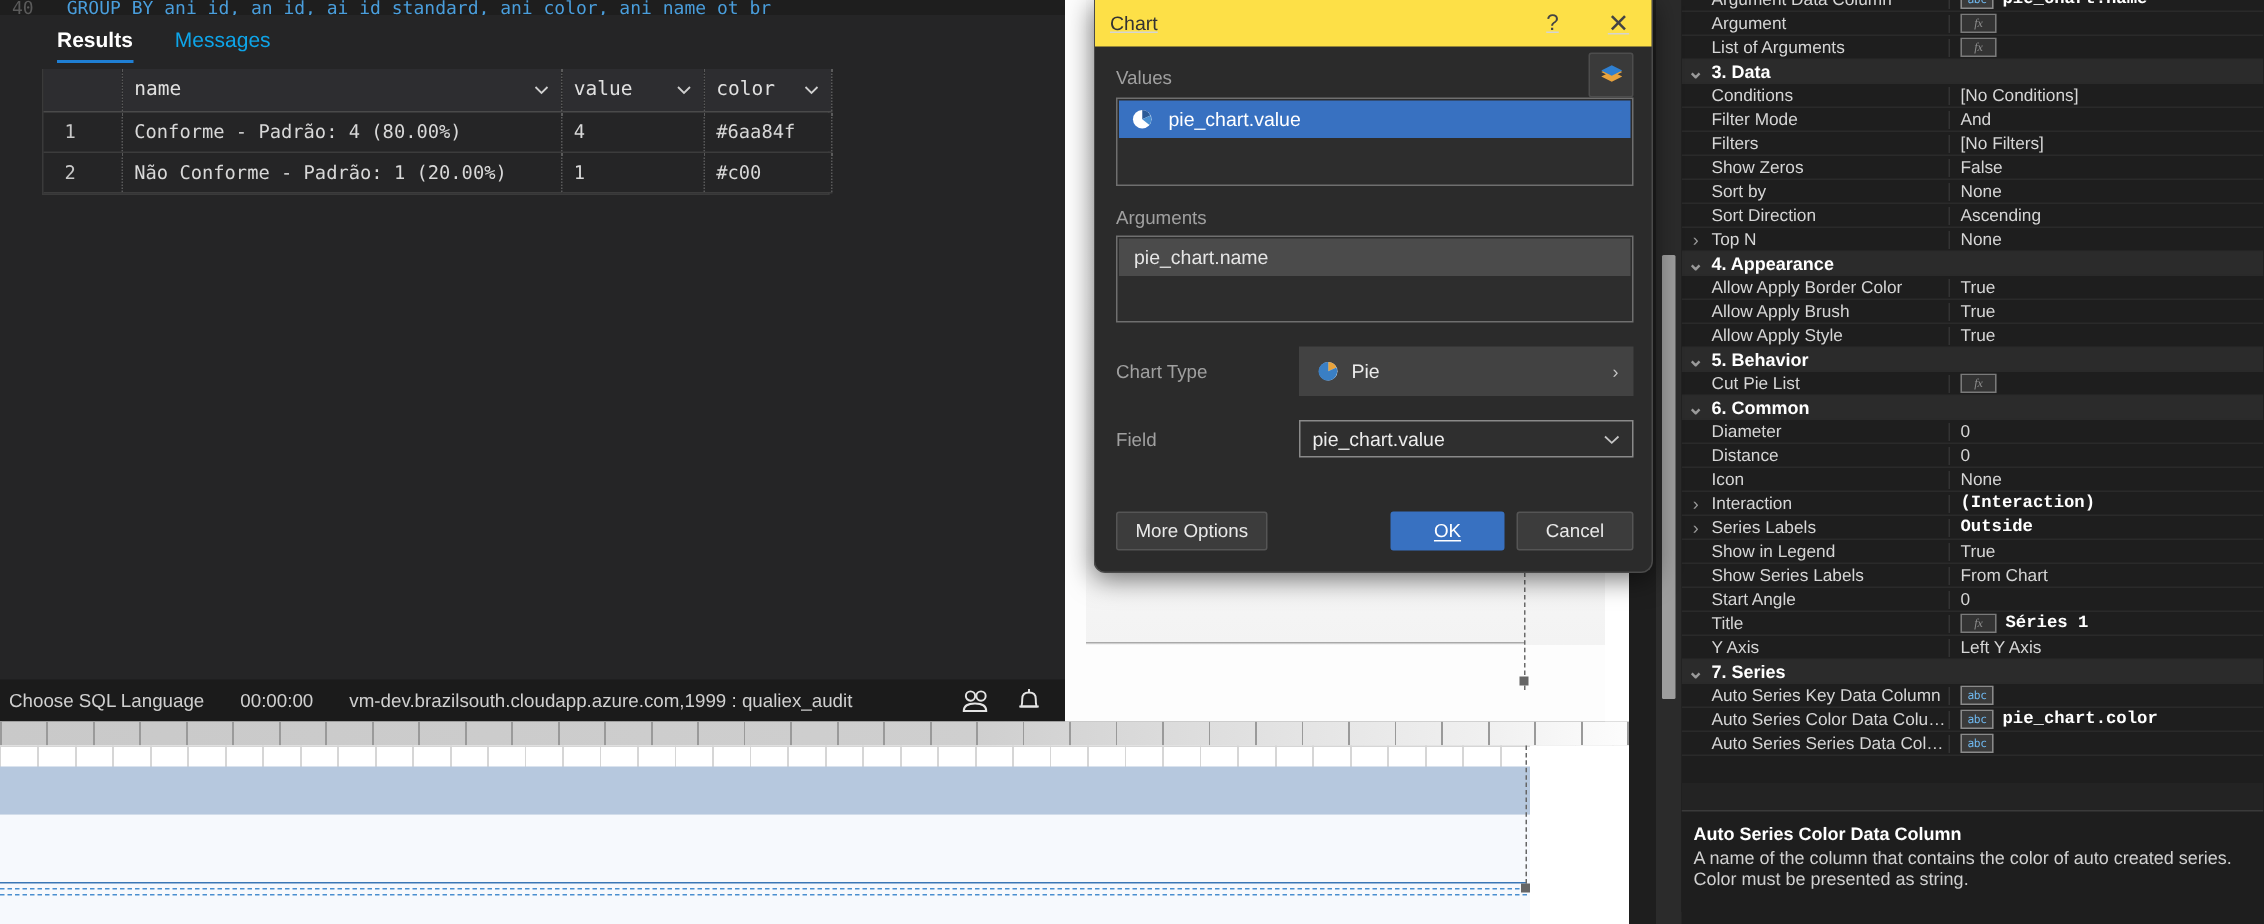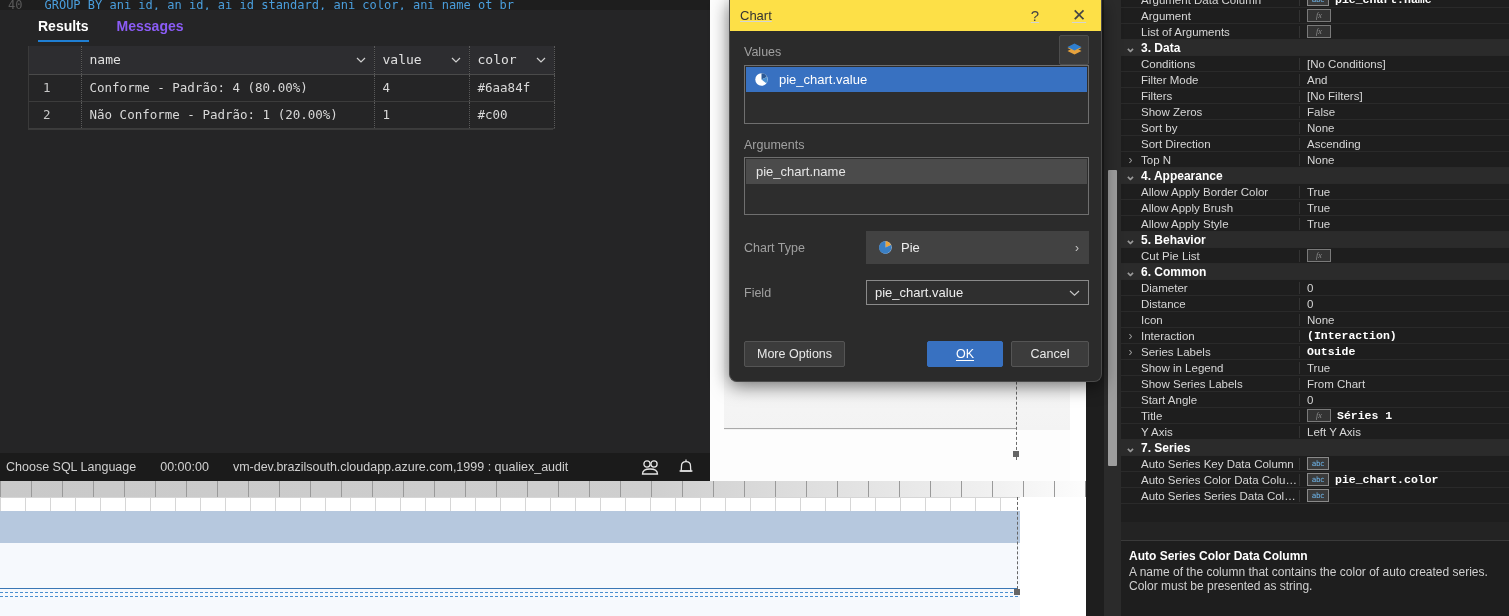--- a/index.html
+++ b/index.html
@@ -52,24 +52,24 @@
     height: 40px; width: 710px;
     display: flex;
     align-items: flex-start;
     padding-left: 22px;
     box-sizing: border-box;
   }
   .tab {
     font-size: 14px;
     padding: 8px 14px 8px 0;
     margin-right: 14px;
-    color: #8b5cf6;
+    color: #0ea5e9;
     cursor: pointer;
     position: relative;
-    font-weight: 700;
+    font-weight: 400;
   }
   .tab.active {
     color: #ffffff;
     font-weight: 700;
   }
   .tab.active::after {
     content: "";
     position: absolute;
     left: 0; right: 14px; bottom: 0;
     height: 2px;

